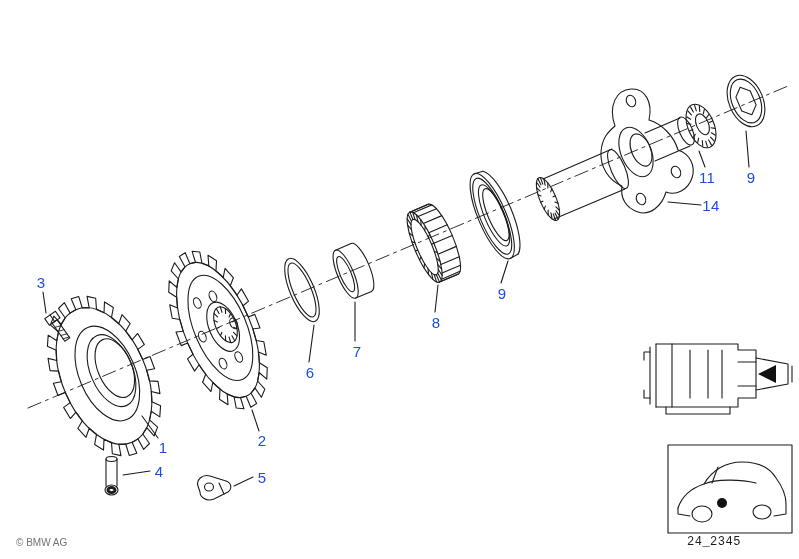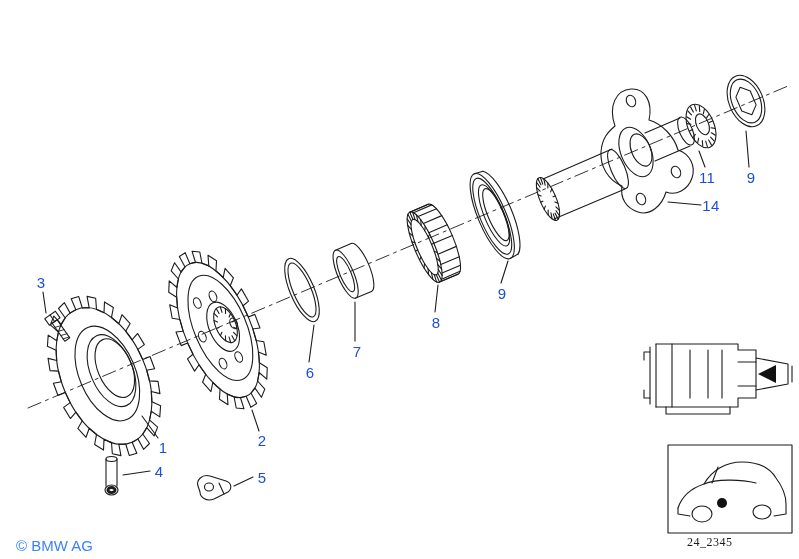--- a/index.html
+++ b/index.html
@@ -2,23 +2,23 @@
 <html><head>
 <meta charset="utf-8">
 <style>
   html,body{margin:0;padding:0;background:#fff;}
   .stage{position:relative;width:799px;height:559px;background:#ffffff;
          font-family:"Liberation Sans",sans-serif;overflow:hidden;}
   .stage svg{position:absolute;left:0;top:0;}
   #diagram *{stroke:#1c1c1c;stroke-width:1.1;fill:none;stroke-linecap:round;stroke-linejoin:round;}
   .callout{position:absolute;transform:translate(-50%,-50%);
            font-weight:400;font-size:15px;color:#1d4ed8;letter-spacing:.3px;}
-  .copyright{position:absolute;left:16px;top:537px;font-size:15px;color:#3b82f6;}
+  .copyright{position:absolute;left:16px;top:537px;font-size:10px;color:#737373;}
   .diagcode{position:absolute;left:687px;top:535px;font-size:12px;color:#1c1c1c;
-            font-family:Liberation Serif, serif;letter-spacing:.5px;}
+            font-family:Liberation Mono, monospace;letter-spacing:.5px;}
 </style>
 </head>
 <body>
 
 <div class="stage">
 
   <svg id="diagram" width="799" height="559" viewBox="0 0 799 559">
 
     <line x1="28" y1="408" x2="788" y2="86" style="stroke-dasharray:14 5 3 5;stroke-width:.9"></line>
 

